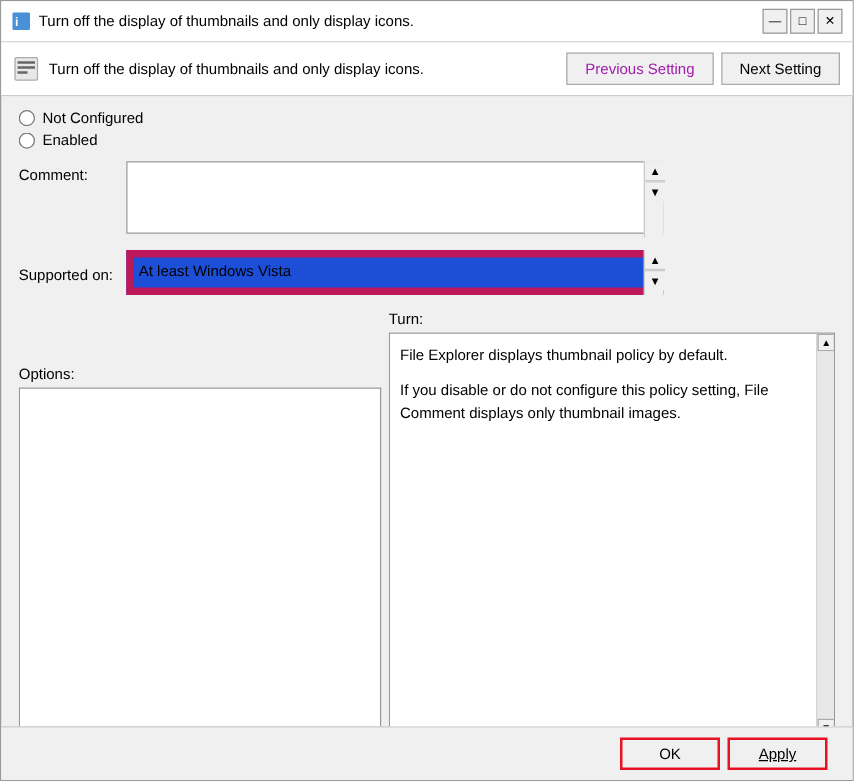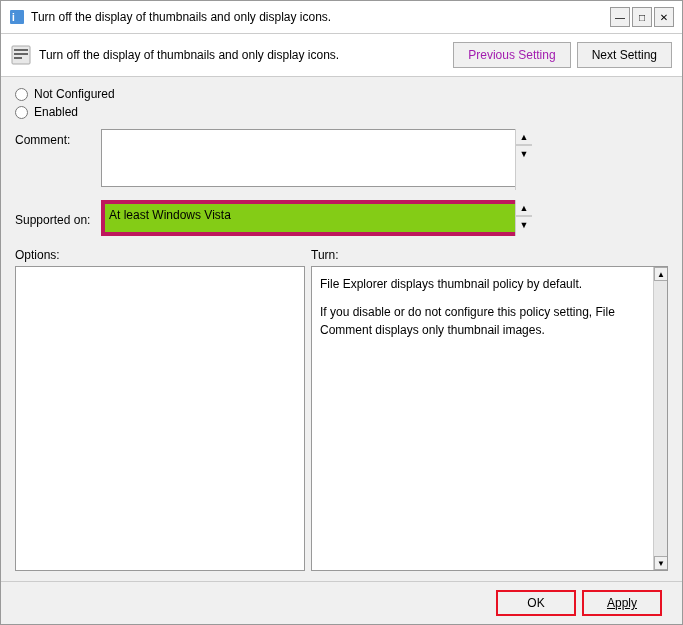--- a/index.html
+++ b/index.html
@@ -122,20 +122,21 @@
     .form-label {
       font-size: 12px;
       min-width: 80px;
       padding-top: 4px;
     }
     .options-panel {
       width: 290px;
       display: flex;
       flex-direction: column;
       flex-shrink: 0;
+      margin-top: 44px;
     }
     .panel-title {
       font-size: 12px;
       margin-bottom: 4px;
     }
     .options-box {
       flex: 1;
       border: 1px solid #999;
       background: #fff;
       min-height: 280px;
@@ -251,22 +252,22 @@
       align-items: center;
       gap: 6px;
       margin-bottom: 6px;
     }
     .supported-input-wrap {
       position: relative;
     }
     .supported-input {
       width: 430px;
       height: 36px;
-      border: 4px solid #be185d;
-      background: #84cc16;
+      border: 6px solid #be185d;
+      background: #1d4ed8;
       padding: 4px 16px 4px 4px;
       font-size: 12px;
       pointer-events: none;
     }
     .supported-scrollbar {
       position: absolute;
       right: 0;
       top: 0;
       bottom: 0;
       width: 16px;

